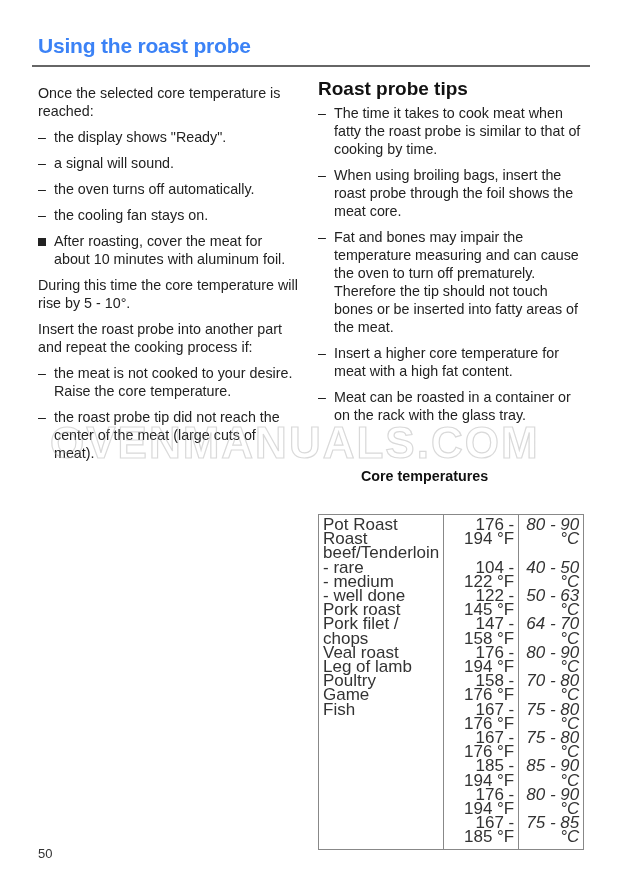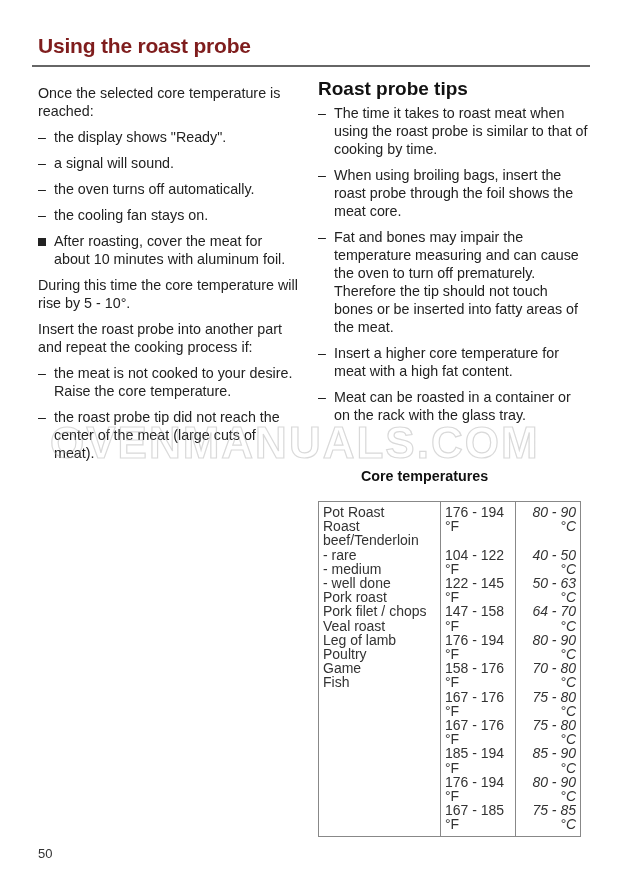--- a/index.html
+++ b/index.html
@@ -2,42 +2,42 @@
 <html><head>
 <meta charset="utf-8">
 <style>
   html, body { margin: 0; padding: 0; background: #ffffff; }
   body {
     width: 620px; height: 878px; position: relative; overflow: hidden;
     font-family: "Liberation Sans", sans-serif; color: #1a1a1a;
   }
   .title {
     position: absolute; left: 38px; top: 34px;
-    font-size: 21px; font-weight: bold; letter-spacing: -0.2px; color: #7f1d1d;
+    font-size: 21px; font-weight: bold; letter-spacing: -0.2px; color: #3b82f6;
   }
   .title-rule {
     position: absolute; left: 32px; top: 65px; width: 558px; height: 2px; background: #666;
   }
   .col { position: absolute; font-size: 14.3px; line-height: 18px; color: #222; }
   .col-left { left: 38px; top: 84px; width: 262px; }
   .col-right { left: 318px; top: 80px; width: 272px; }
   p { margin: 0 0 8px 0; }
   .item { display: flex; margin: 0 0 8px 0; }
   .mark { width: 16px; flex: none; }
   .sq { display: inline-block; width: 8px; height: 8px; background: #222; margin-top: 5px; }
   .h2 { font-weight: bold; font-size: 19px; margin: 0 0 6px 0; color: #111; }
   .core-h { position: absolute; left: 318px; top: 468px; font-weight: bold; font-size: 14.3px; color: #111; margin-left: 43px; }
   table.temps {
-    position: absolute; left: 318px; top: 501px;
-    border-collapse: collapse; font-size: 14px; line-height: 14.2px; color: #333;
+    position: absolute; left: 318px; top: 514px;
+    border-collapse: collapse; font-size: 17px; line-height: 14.2px; color: #333;
     border: 1px solid #888;
   }
   table.temps td { vertical-align: top; padding: 3px 4px 4px 4px; white-space: nowrap; }
   table.temps td.c1 { width: 113px; }
-  table.temps td.c2 { width: 66px; border-left: 1px solid #888; }
+  table.temps td.c2 { width: 66px; border-left: 1px solid #888; text-align: right; }
   table.temps td.c3 { width: 56px; border-left: 1px solid #888; text-align: right; font-style: italic; }
   .watermark {
     position: absolute; left: 50px; top: 418px; font-size: 44px; font-weight: bold;
     color: rgba(255,255,255,0); -webkit-text-stroke: 1.2px rgba(170,170,170,0.45);
     letter-spacing: 2px; pointer-events: none; text-align: right;
   }
   .pagenum { position: absolute; left: 38px; top: 846px; font-size: 13px; color: #333; text-align: right; }
 </style>
 </head>
 <body>
@@ -76,21 +76,21 @@
   <div class="item">
       <span class="mark">–</span>
       <span>the roast probe tip did not reach the center of the meat (large cuts of meat).</span>
     </div>
 </div>
 
 <div class="col col-right">
   <div class="h2">Roast probe tips</div>
   <div class="item">
       <span class="mark">–</span>
-      <span>The time it takes to roast meat when using the roast probe is similar to that of cooking by time.</span>
+      <span>The time it takes to cook meat when fatty the roast probe is similar to that of cooking by time.</span>
     </div>
   <div class="item">
       <span class="mark">–</span>
       <span>When using broiling bags, insert the roast probe through the foil shows the meat core.</span>
     </div>
   <div class="item">
       <span class="mark">–</span>
       <span>Fat and bones may impair the temperature measuring and can cause the oven to turn off prematurely. Therefore the tip should not touch bones or be inserted into fatty areas of the meat.</span>
     </div>
   <div class="item">

